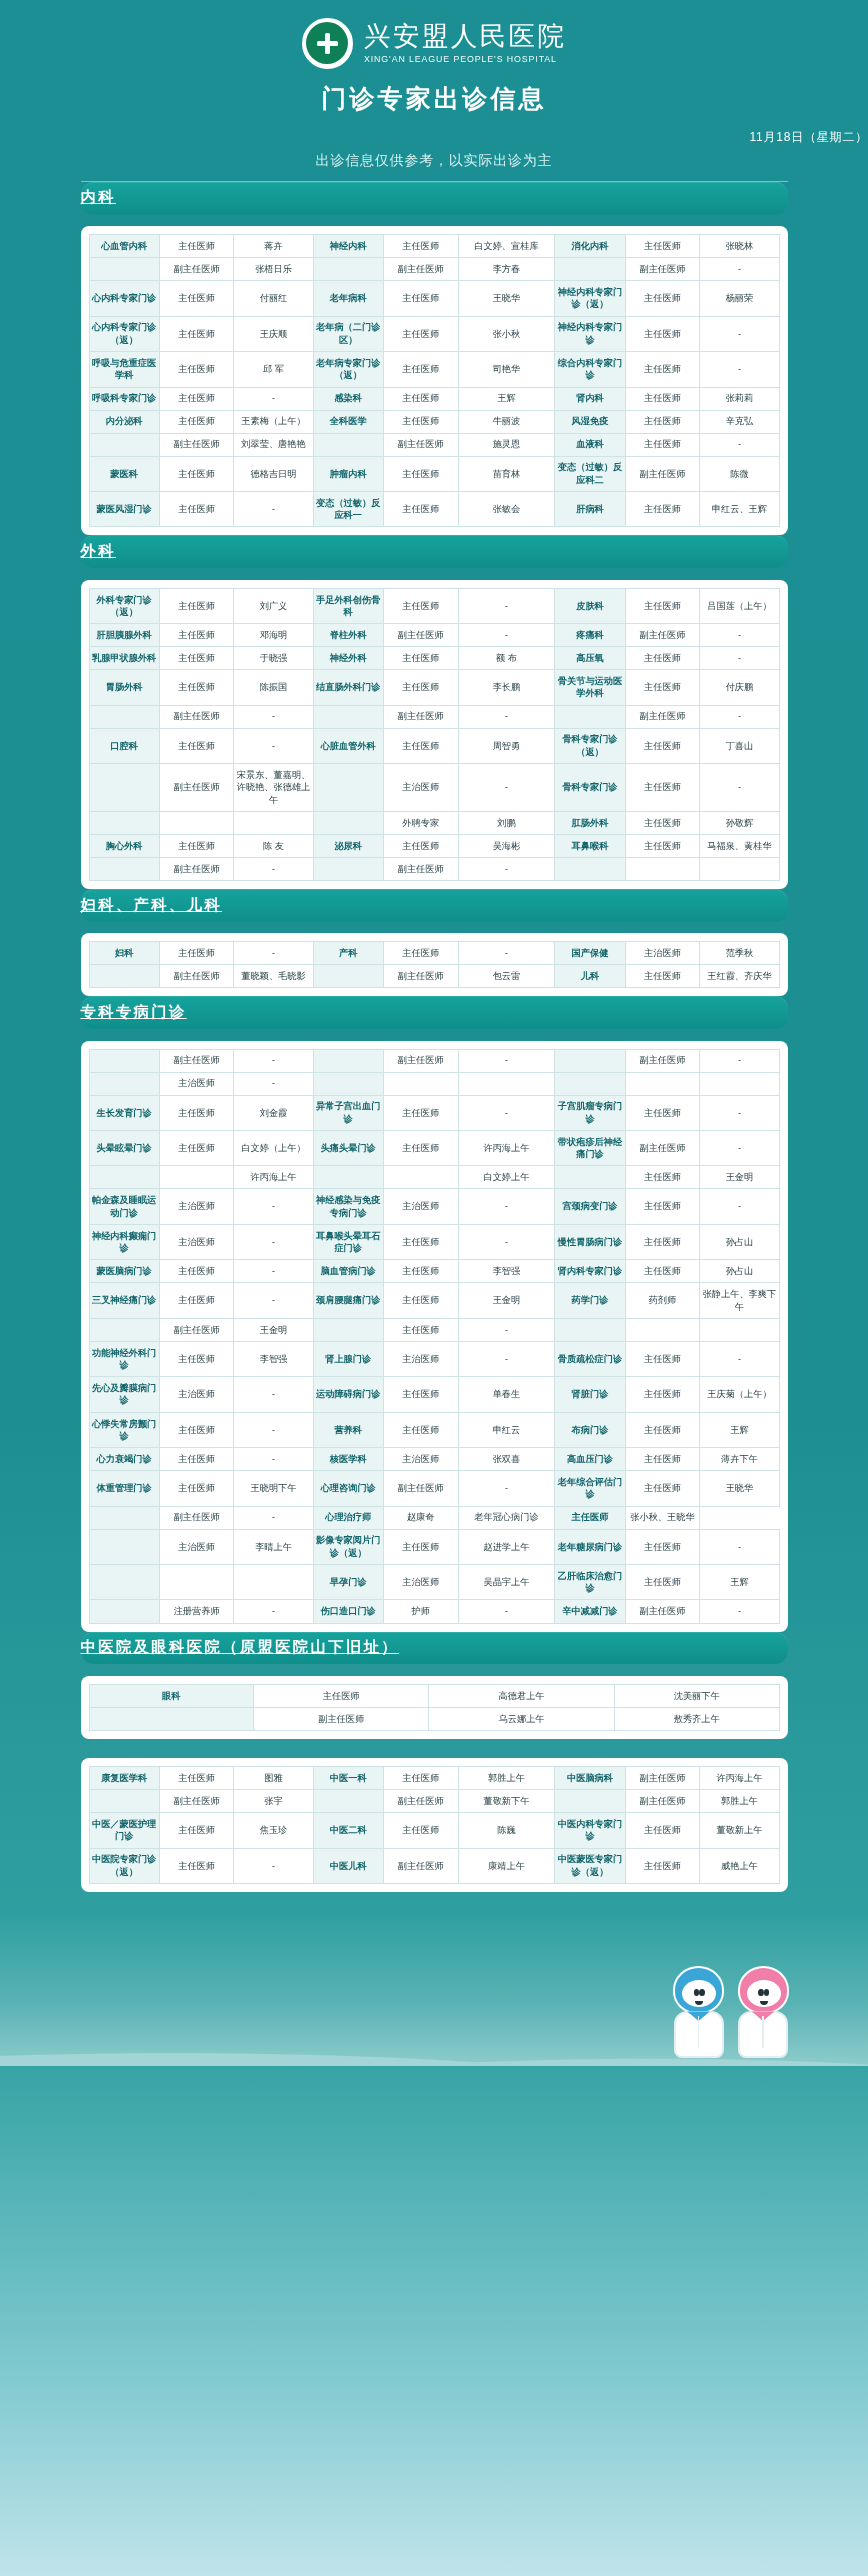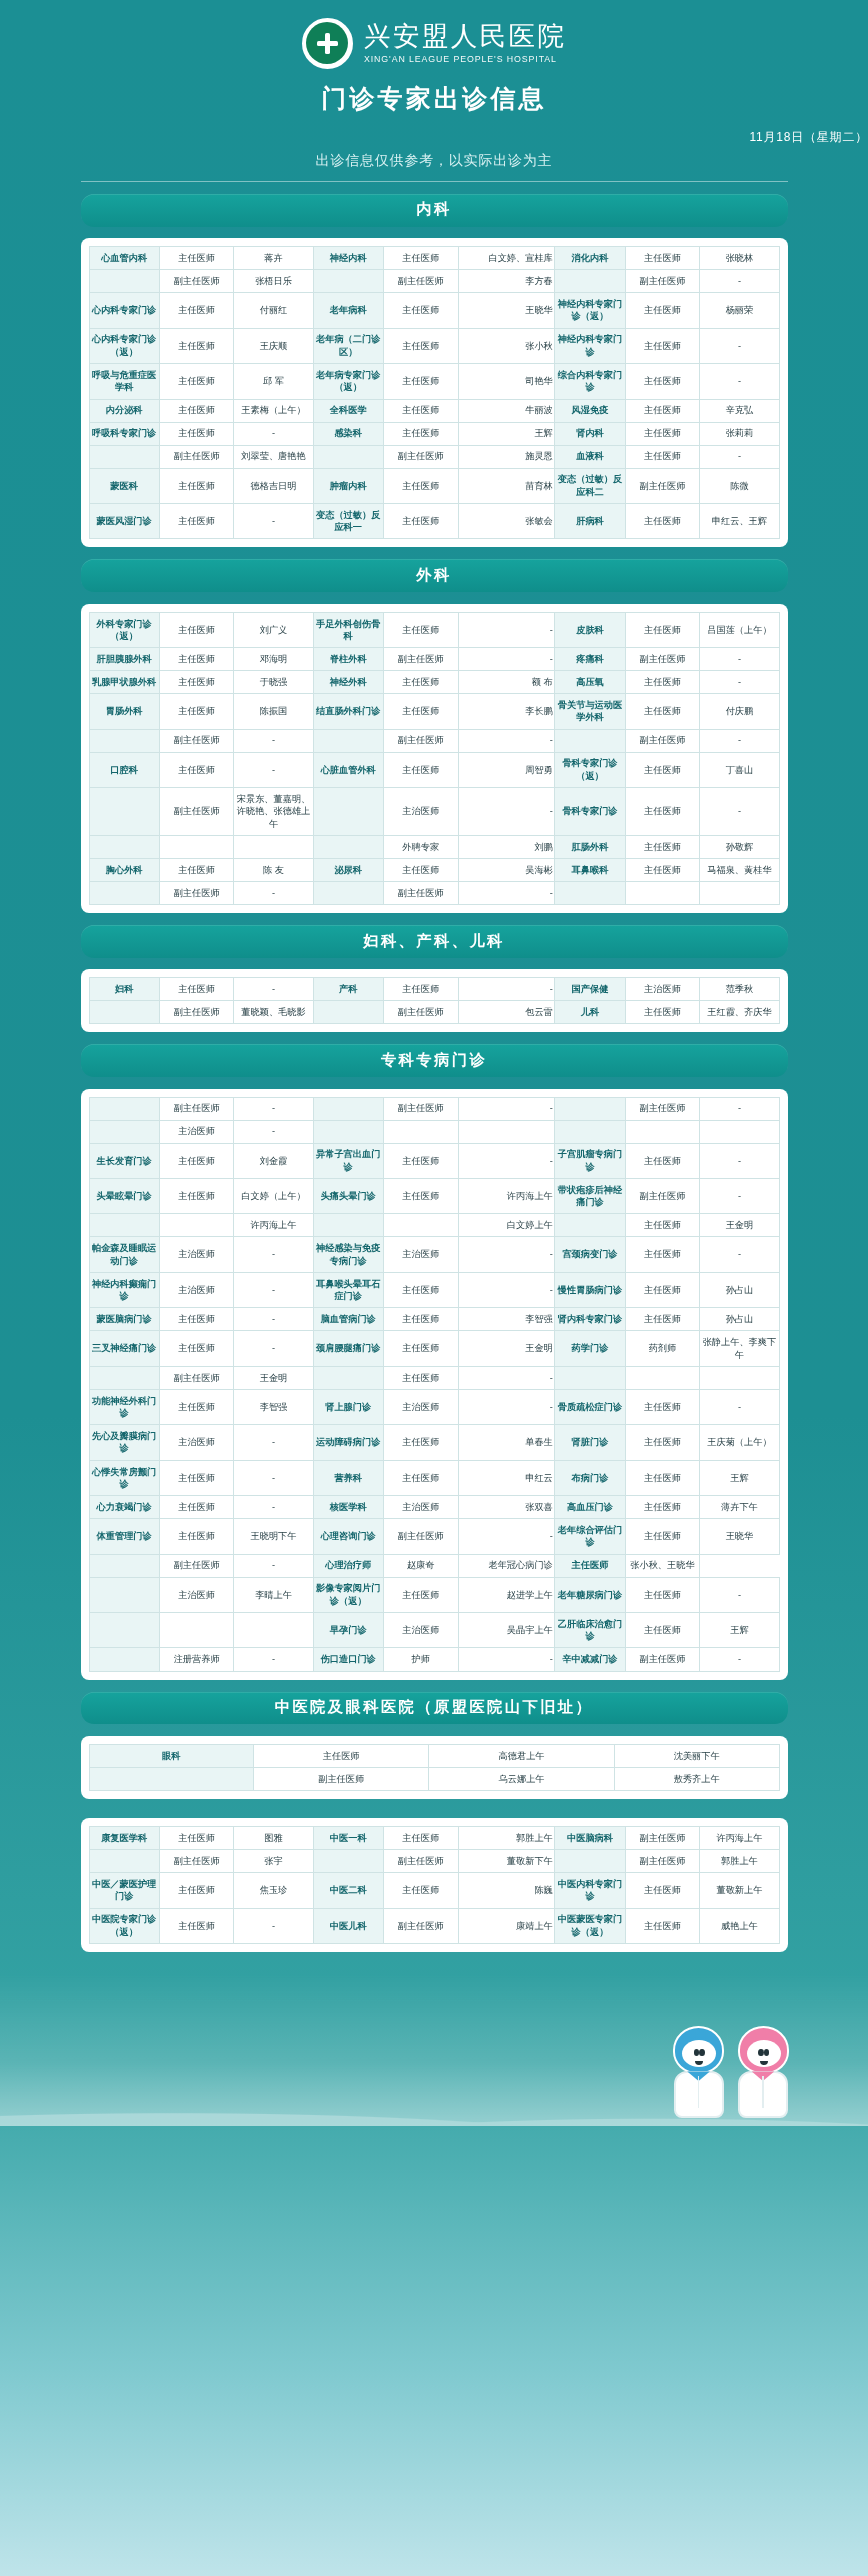--- a/index.html
+++ b/index.html
@@ -43,28 +43,29 @@
     color:#ffffff;font-size:25px;font-weight:bold;letter-spacing:3.2px;margin-top:13px;
   }
   .date-line{color:#ffffff;font-size:12px;margin-top:14.5px;letter-spacing:0.8px;text-align:right;}
   .note-line{color:#d8f1f2;font-size:14px;margin-top:5.6px;letter-spacing:0.8px;}
   .divider{
     width:707px;height:0.8px;background:rgba(255,255,255,.45);
     margin:11.3px auto 0;
   }
   
   .section-bar{
-    width:707px;margin:12px auto 0;
+    width:707px;margin:0 auto 0;
     background:#14a09b;
     background:linear-gradient(180deg,#16a39d,#0f8e8b);
     border-radius:13px;
-    text-align:center;color:#ffffff;
+    text-align:left;color:#ffffff;
     font-size:15.3px;font-weight:bold;letter-spacing:2.4px;
     padding:5.6px 0 6.4px;
     box-shadow:0 0.8px 0 rgba(255,255,255,.15) inset;
+    text-decoration:underline;
   }
   
   .card{
     width:707px;margin:11.3px auto 0;
     background:#ffffff;border-radius:8px;
     padding:8px 8px;box-sizing:border-box;
   }
   table{border-collapse:collapse;width:100%;table-layout:fixed;}
   td{
     border:0.8px solid #cfe3e4;
@@ -73,21 +74,21 @@
     padding:4.8px 1.6px;
     line-height:1.35;
     color:#23333a;
     word-break:break-all;
   }
   td.dept{background:#e9f5f5;font-weight:bold;color:#14666c;font-size:9.2px;}
   td.title{background:#ffffff;color:#2a4248;}
   td.name{color:#2a4248;}
   
   .c1{width:15%;} .c2{width:16%;} .c3{width:17%;}
-  .c4{width:15%;} .c5{width:16%;} .c6{width:21%;text-align:right;}
+  .c4{width:15%;} .c5{width:16%;} .c6{width:21%;}
   
   .footer{
     position:relative;height:153px;margin-top:21px;
   }
   .waves{
     position:absolute;left:0;right:0;bottom:0;height:153px;
     background:
       radial-gradient(140% 70% at 20% 120%, #ffffff 0 40%, transparent 41%),
       radial-gradient(120% 70% at 75% 125%, #ffffff 0 42%, transparent 43%),
       linear-gradient(180deg,rgba(255,255,255,0) 0%,rgba(255,255,255,.35) 60%,rgba(255,255,255,.8) 100%);
@@ -200,40 +201,40 @@
             <td class="title c2">主任医师</td>
             <td class="name c3">邱 军</td>
             <td class="dept c4">老年病专家门诊（返）</td>
             <td class="title c5">主任医师</td>
             <td class="name c6">司艳华</td>
             <td class="dept c1">综合内科专家门诊</td>
             <td class="title c2">主任医师</td>
             <td class="name c3">-</td>
           </tr>
           <tr>
+            <td class="dept c1">呼吸科专家门诊</td>
+            <td class="title c2">主任医师</td>
+            <td class="name c3">-</td>
+            <td class="dept c4">感染科</td>
+            <td class="title c5">主任医师</td>
+            <td class="name c6">王辉</td>
+            <td class="dept c1">肾内科</td>
+            <td class="title c2">主任医师</td>
+            <td class="name c3">张莉莉</td>
+          </tr>
+          <tr>
             <td class="dept c1">内分泌科</td>
             <td class="title c2">主任医师</td>
             <td class="name c3">王素梅（上午）</td>
             <td class="dept c4">全科医学</td>
             <td class="title c5">主任医师</td>
             <td class="name c6">牛丽波</td>
             <td class="dept c1">风湿免疫</td>
             <td class="title c2">主任医师</td>
             <td class="name c3">辛克弘</td>
-          </tr>
-          <tr>
-            <td class="dept c1">呼吸科专家门诊</td>
-            <td class="title c2">主任医师</td>
-            <td class="name c3">-</td>
-            <td class="dept c4">感染科</td>
-            <td class="title c5">主任医师</td>
-            <td class="name c6">王辉</td>
-            <td class="dept c1">肾内科</td>
-            <td class="title c2">主任医师</td>
-            <td class="name c3">张莉莉</td>
           </tr>
           <tr>
             <td class="dept c1"></td>
             <td class="title c2">副主任医师</td>
             <td class="name c3">刘翠莹、唐艳艳</td>
             <td class="dept c4"></td>
             <td class="title c5">副主任医师</td>
             <td class="name c6">施灵恩</td>
             <td class="dept c1">血液科</td>
             <td class="title c2">主任医师</td>

